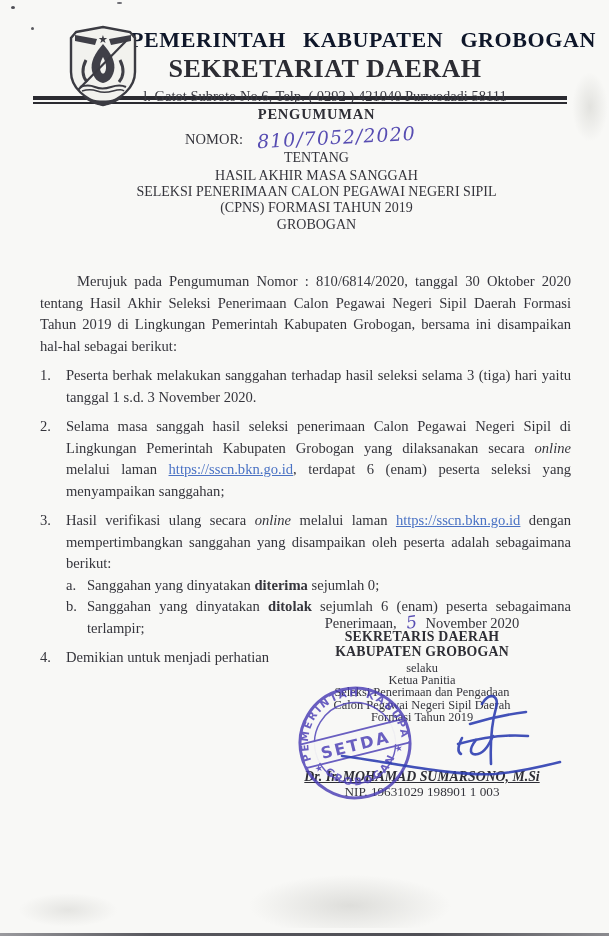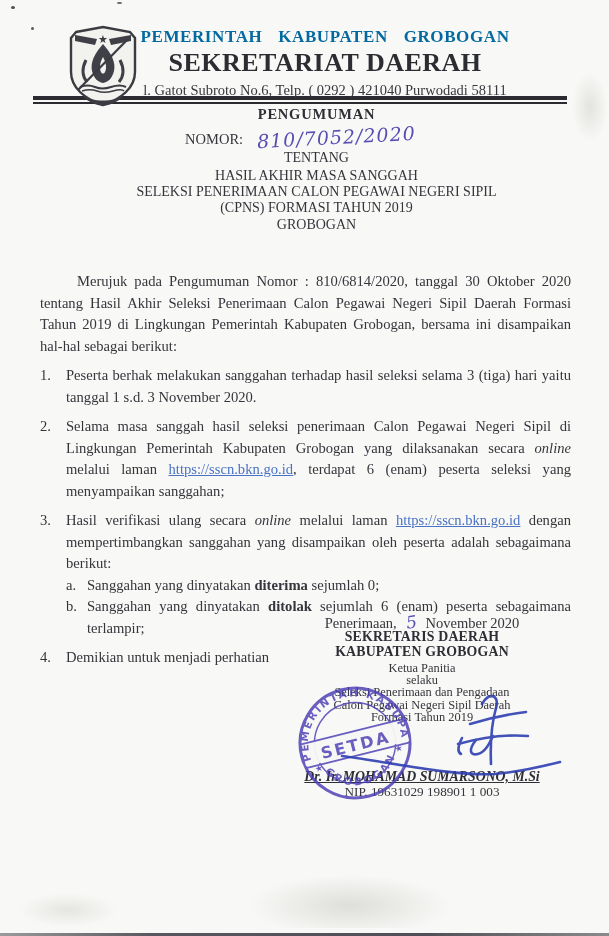--- a/index.html
+++ b/index.html
@@ -2,21 +2,21 @@
 <html><head>
 <meta charset="utf-8">
 <style>
   html,body{margin:0;padding:0;background:#e9e9e7;}
   .page{position:relative;width:609px;height:936px;background:#f8f8f6;overflow:hidden;
         font-family:"Liberation Serif","DejaVu Serif",serif;color:#35353c;margin:0 auto;}
 
   
   .crest{position:absolute;left:64px;top:24px;width:78px;height:84px;z-index:3;}
   .header-text{position:absolute;left:130px;top:27px;width:390px;text-align:center;z-index:2;}
-  .agency{font-size:17px;font-weight:bold;letter-spacing:.6px;word-spacing:11px;color:#0369a1;white-space:nowrap;}
+  .agency{font-size:22px;font-weight:bold;letter-spacing:.6px;word-spacing:11px;color:#0f172a;white-space:nowrap;}
   .office{font-size:26px;font-weight:bold;letter-spacing:.5px;margin-top:1px;color:#2c2c33;white-space:nowrap;}
   .address{font-size:14.5px;margin-top:4px;white-space:nowrap;color:#38383f;}
   .rule{position:absolute;left:33px;top:96px;width:534px;z-index:1;}
   .rule .thick{height:4px;background:#2b2b31;}
   .rule .thin{height:2px;background:#2b2b31;margin-top:2px;}
 
   
   .doc-head{position:absolute;left:12px;top:106px;width:609px;text-align:center;}
   .doc-type{font-size:14.5px;font-weight:bold;letter-spacing:.8px;color:#2e2e35;}
   .nomor-line{margin-top:3px;height:24px;display:flex;justify-content:center;align-items:baseline;gap:14px;
@@ -153,22 +153,22 @@
     <div class="sig-date">
       <span>Penerimaan,</span>
       <span class="hand5">5</span>
       <span>November 2020</span>
     </div>
     <div class="sig-office">
       <div>SEKRETARIS DAERAH</div>
       <div>KABUPATEN GROBOGAN</div>
     </div>
     <div class="sig-role">
+      <div>selaku</div>
       <div>Ketua Panitia</div>
-      <div>selaku</div>
       <div>Seleksi Penerimaan dan Pengadaan</div>
       <div>Calon Pegawai Negeri Sipil Daerah</div>
       <div>Formasi Tahun 2019</div>
     </div>
     <div class="sig-spacer"></div>
     <div class="sig-name">Dr. Ir. MOHAMAD SUMARSONO, M.Si</div>
     <div class="sig-nip">NIP. 19631029 198901 1 003</div>
 
     <div class="stamp">
       <svg viewBox="0 0 140 140" width="126" height="126">

